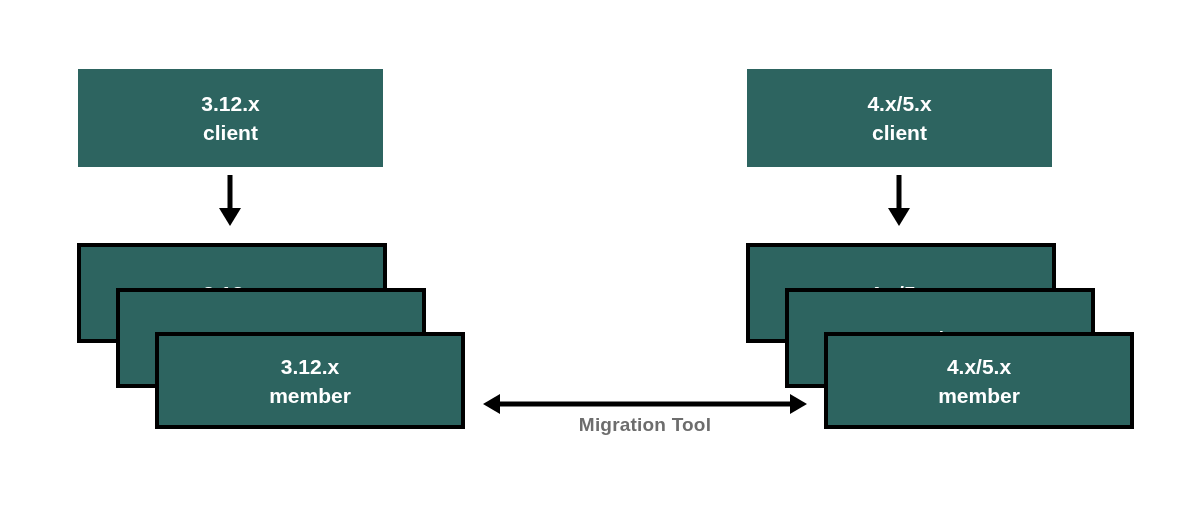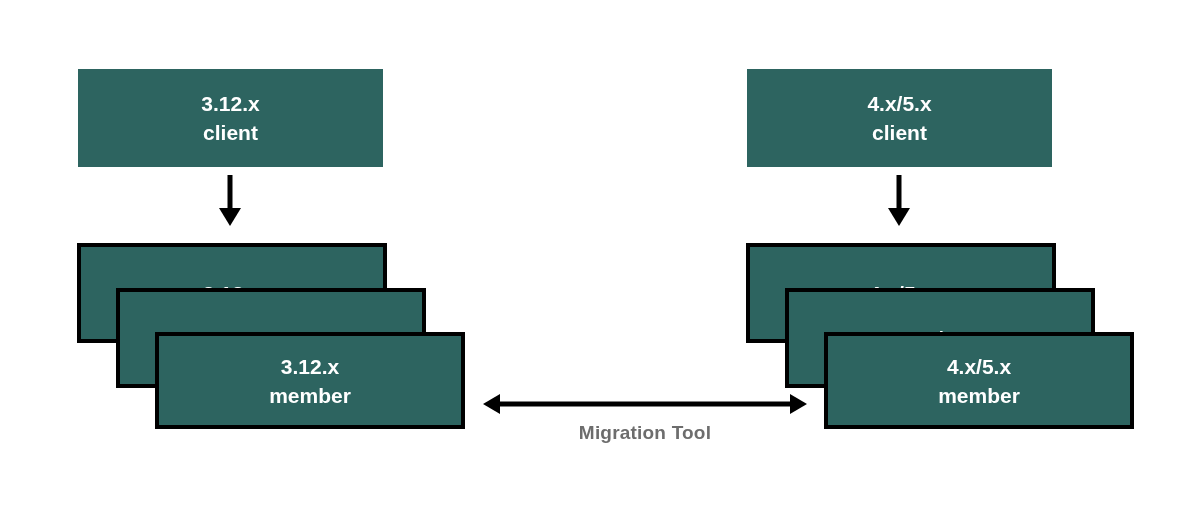--- a/index.html
+++ b/index.html
@@ -76,21 +76,20 @@
   #migration-label {
     position: absolute;
     left: 484px;
     top: 414px;
     width: 322px;
     text-align: center;
     color: #6d6d6d;
     font-size: 19px;
     font-weight: bold;
     letter-spacing: 0.2px;
-    margin-top: 8px;
   }
 </style>
 </head>
 <body>
 
 <div id="diagram">
 
   <div class="node client" id="client-left">3.12.x
 client</div>
 

